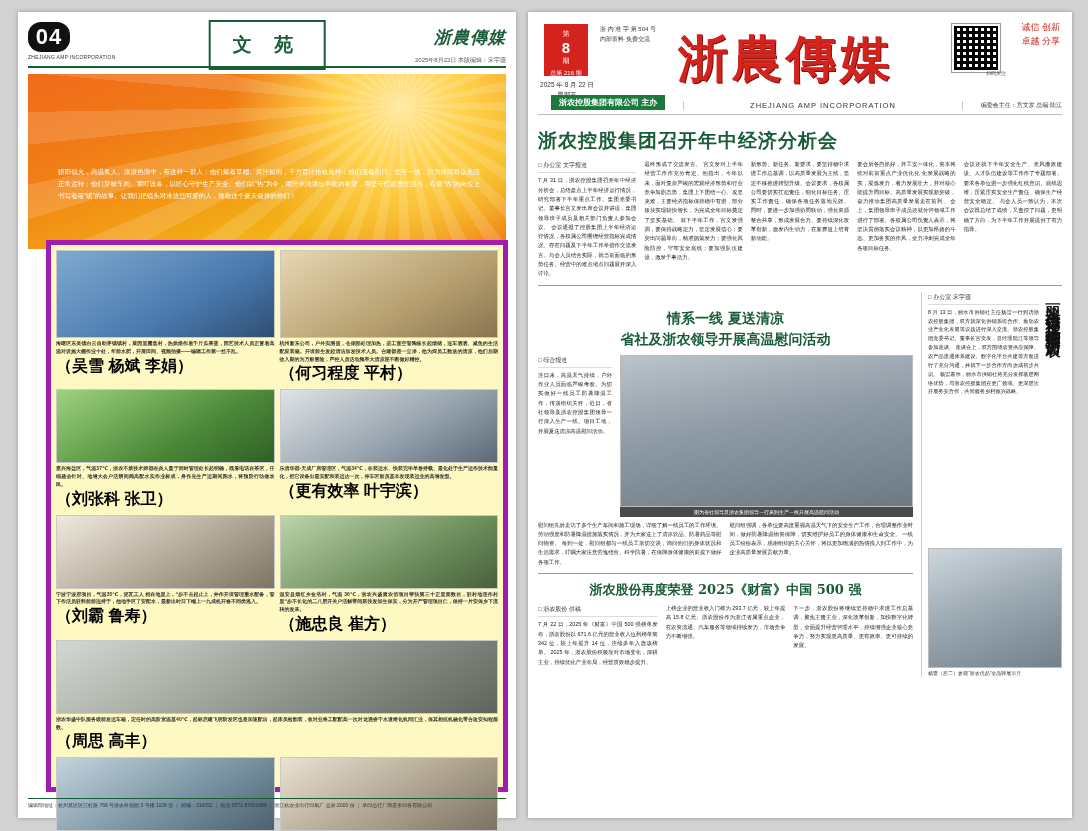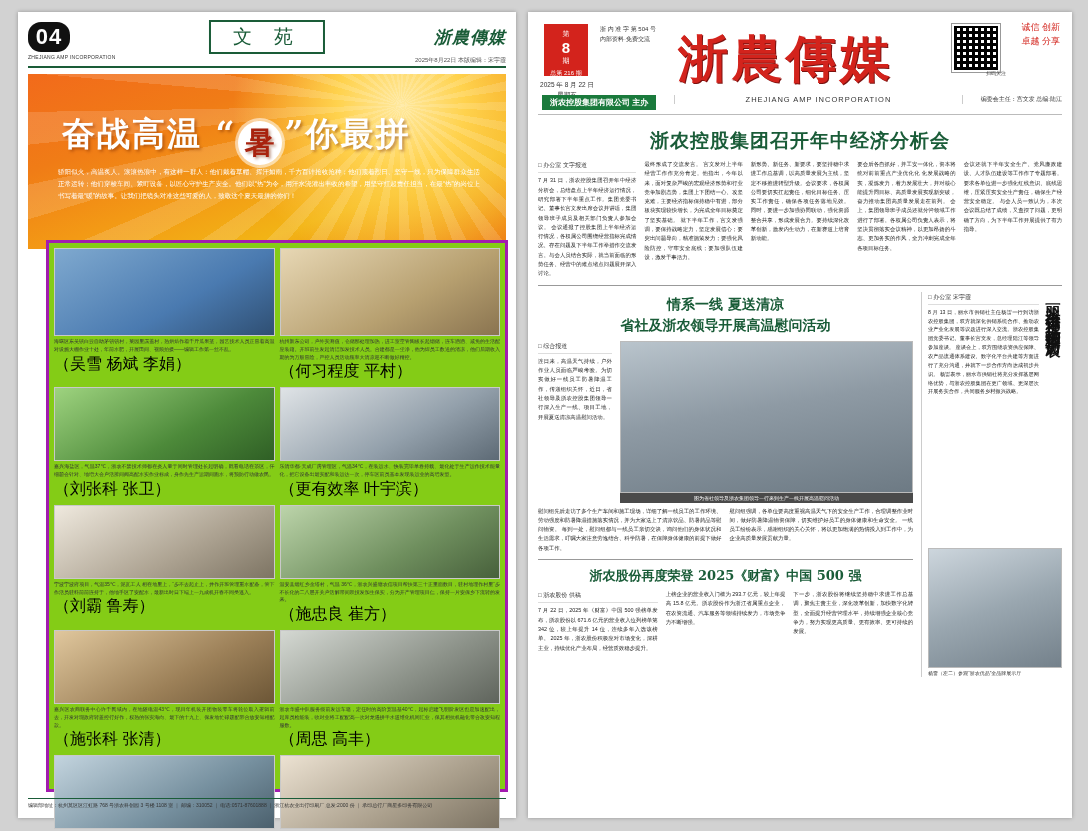--- a/index.html
+++ b/index.html
@@ -7,37 +7,37 @@
   .page{position:relative;width:1088px;height:831px;background:#d2d2d2;overflow:hidden;}
 
   
   .sheet-left{position:absolute;left:18px;top:12px;width:498px;height:806px;background:#fff;box-shadow:0 0 4px rgba(0,0,0,.3);}
   .sheet-right{position:absolute;left:528px;top:12px;width:544px;height:806px;background:#fff;box-shadow:0 0 4px rgba(0,0,0,.3);}
 
   
   .l-head{position:relative;height:46px;border-bottom:2px solid #1a5c38;margin:8px 10px 0 10px;}
   .pgnum{position:absolute;left:0;top:2px;width:42px;height:30px;background:#111;color:#fff;font-size:22px;font-weight:bold;display:flex;align-items:center;justify-content:center;letter-spacing:1px;border-radius:13px;}
   .pgnum-sub{position:absolute;left:0;top:34px;font-size:5px;color:#333;letter-spacing:.3px;}
-  .l-title{position:absolute;left:50%;top:0px;transform:translateX(-50%);border:2px solid #1a5c38;color:#1a5c38;font-size:19px;font-weight:normal;padding:2px 22px;letter-spacing:8px;font-family:"DejaVu Serif",serif;}
+  .l-title{position:absolute;left:50%;top:0px;transform:translateX(-50%);border:2px solid #1a5c38;color:#1a5c38;font-size:19px;font-weight:bold;padding:10px 22px;letter-spacing:8px;font-family:"DejaVu Serif",serif;}
   .l-logo{position:absolute;right:0;top:6px;font-size:17px;color:#1a5c38;font-weight:bold;font-family:"DejaVu Serif",serif;font-style:italic;letter-spacing:1px;}
   .l-dateline{position:absolute;right:0;bottom:1px;font-size:6px;color:#555;}
 
   
   .banner{position:relative;margin:6px 10px 0 10px;height:175px;
     background:
       radial-gradient(circle at 78% 18%, #ffe9a0 0%, #ffd24d 16%, rgba(255,180,40,0) 42%),
       linear-gradient(160deg,#f26a1b 0%,#f07c16 28%,#f39a15 52%,#f2b415 72%,#ef7f16 100%);
     overflow:hidden;}
   .banner .rays{position:absolute;inset:0;background:repeating-conic-gradient(from 0deg at 78% 18%, rgba(255,255,255,.14) 0deg 5deg, rgba(255,255,255,0) 5deg 11deg);}
   .banner h1{position:absolute;left:34px;top:38px;margin:0;color:#fff;font-size:33px;font-weight:bold;font-family:"DejaVu Serif",serif;letter-spacing:2px;text-shadow:2px 2px 3px rgba(120,40,0,.45);}
   .banner .big{display:inline-block;color:#a8230f;background:#fff;border-radius:50%;width:44px;height:44px;line-height:44px;text-align:center;font-size:30px;vertical-align:-8px;margin:0 2px;box-shadow:0 0 0 3px rgba(255,255,255,.55);}
   .banner .lead{position:absolute;left:30px;right:26px;top:92px;color:#fff;font-size:6.5px;line-height:1.85;text-align:justify;}
 
   
-  .photos{position:absolute;left:28px;top:228px;width:462px;height:552px;border:3px solid #a21caf;background:#84cc16;padding:5px;box-sizing:border-box;}
+  .photos{position:absolute;left:28px;top:228px;width:462px;height:552px;border:5px solid #a21caf;background:#fef9c3;padding:5px;box-sizing:border-box;font-weight:bold;}
   .prow{display:flex;gap:5px;margin-bottom:5px;}
   .pcell{flex:1;}
   .pimg{height:72px;border:1px solid #c9c9c9;background-size:cover;background-position:center;}
   .pcap{font-size:5px;color:#333;line-height:1.55;margin-top:2px;text-align:justify;}
   .ptall .pimg{height:86px;}
 
   .l-foot{position:absolute;left:10px;right:10px;bottom:10px;border-top:1px solid #1a5c38;padding-top:3px;font-size:5px;color:#333;display:flex;justify-content:space-between;}
 
   
   .r-head{position:relative;height:96px;margin:6px 10px 0 10px;border-bottom:1px solid #bbb;}
@@ -45,36 +45,36 @@
   .r-badge .n{font-size:15px;font-weight:bold;display:block;line-height:1.1;}
   .r-date{position:absolute;left:2px;top:62px;font-size:6.5px;color:#333;line-height:1.5;text-align:center;width:54px;}
   .r-name{position:absolute;left:140px;top:8px;color:#d3231c;font-size:50px;font-weight:bold;font-family:"DejaVu Serif",serif;letter-spacing:4px;text-shadow:1px 1px 0 #7a1210;}
   .r-meta{position:absolute;left:62px;top:6px;font-size:6px;color:#333;line-height:1.7;}
   .qr{position:absolute;right:62px;top:6px;width:44px;height:44px;background:
       repeating-linear-gradient(90deg,#000 0 3px,#fff 3px 6px),
       repeating-linear-gradient(0deg,#000 0 3px,rgba(255,255,255,0) 3px 6px);
       background-blend-mode:multiply;border:2px solid #fff;outline:1px solid #999;}
   .qr-cap{position:absolute;right:56px;top:52px;font-size:5px;color:#444;}
   .r-slogan{position:absolute;right:2px;top:2px;text-align:center;color:#d3231c;font-size:9px;font-weight:normal;line-height:1.6;}
-  .r-bar{position:absolute;left:4px;right:0;bottom:4px;display:flex;align-items:flex-start;gap:18px;}
+  .r-bar{position:absolute;left:13px;right:0;bottom:4px;display:flex;align-items:flex-end;gap:18px;}
   .r-bar .grn{background:#1a7a3c;color:#fff;font-size:8px;padding:2px 8px;font-weight:bold;}
   .r-bar .en{flex:1;text-align:center;font-size:7.5px;color:#333;letter-spacing:1px;border-left:1px solid #ccc;border-right:1px solid #ccc;}
   .r-bar .rt{font-size:6px;color:#333;}
 
   .r-body{position:absolute;left:10px;right:10px;top:112px;bottom:10px;}
-  .headline{text-align:center;color:#1a5c38;font-size:19px;font-weight:bold;font-family:Liberation Mono, monospace;letter-spacing:1px;margin:4px 0 6px;}
+  .headline{text-align:left;color:#1a5c38;font-size:19px;font-weight:bold;font-family:Liberation Mono, monospace;letter-spacing:1px;margin:4px 0 6px;}
   .cols3{display:flex;gap:8px;}
   .col{flex:1;font-size:5.4px;line-height:1.72;text-align:justify;color:#222;}
   .byline{font-size:6px;color:#333;margin-bottom:3px;border-bottom:1px solid #ddd;padding-bottom:2px;display:flex;justify-content:space-between;}
   .rule{border-top:1px solid #999;margin:6px 0;}
 
   .mid-wrap{display:flex;gap:8px;margin-top:6px;}
   .mid-main{flex:1;}
   .mid-side{width:134px;border-left:1px solid #ccc;padding-left:6px;}
-  .h2{text-align:center;color:#1a5c38;font-size:14px;font-weight:bold;font-family:"DejaVu Serif",serif;line-height:1.5;margin:2px 0 5px;}
+  .h2{text-align:center;color:#1a5c38;font-size:14px;font-weight:bold;font-family:"DejaVu Serif",serif;line-height:1.5;margin:16px 0 5px;}
   .photo-big{height:150px;background-size:cover;background-position:center;border:1px solid #bbb;}
   .photo-cap{font-size:5px;color:#fff;background:#4a4a4a;padding:2px 4px;text-align:center;}
   .h3{text-align:center;color:#1a5c38;font-size:13px;font-weight:bold;font-family:"DejaVu Serif",serif;margin:7px 0 5px;}
   .side-vert{writing-mode:vertical-rl;font-size:15px;font-weight:bold;color:#111;font-family:"DejaVu Serif",serif;letter-spacing:3px;height:250px;margin:0 auto;}
   .side-photo{height:118px;background-size:cover;background-position:center;border:1px solid #bbb;margin-top:6px;}
   .side-cap{font-size:5px;color:#333;margin-top:2px;line-height:1.5;text-align:justify;}
 </style>
 </head>
 <body>
 
@@ -85,23 +85,20 @@
     <div class="l-head">
       <div class="pgnum">04</div>
       <div class="pgnum-sub">ZHEJIANG AMP INCORPORATION</div>
       <div class="l-title">文 苑</div>
       <div class="l-logo">浙農傳媒</div>
       <div class="l-dateline">2025年8月22日  本版编辑：宋宇霞</div>
     </div>
 
     <div class="banner">
       <div class="rays"></div>
-      <h1>
-        <span>奋战高温 “</span><span class="big">暑</span><span>”你最拼</span>
-      </h1>
       <div class="lead">骄阳似火，高温炙人。滚滚热浪中，有这样一群人：他们戴着草帽、挥汗如雨，千方百计抢收抢种；他们顶着烈日、坚守一线，只为保障群众生活正常运转；他们穿梭车间、紧盯设备，以匠心守护生产安全。他们以“热”为令，用汗水浇灌出丰收的希望，用坚守扛起责任担当，在最“热”的岗位上书写着最“暖”的故事。让我们把镜头对准这些可爱的人，致敬这个夏天最拼的你们！</div>
     </div>
 
     <div class="photos">
       <div class="prow">
         <div class="pcell ptall">
           <div class="pimg" style="background:linear-gradient(150deg,#7fa9cf,#4a7ab0 60%,#2f4f73)"></div>
           <div class="pcap">海曙区东吴镇白云自助茅镇镇村，菜园里露盖村，热烘焙作着千斤瓜果茎，园艺技术人员正冒着高温对设施大棚作业十处，年前水肥，开展田间、视频拍摄——编辑工作第一丝不乱。</div>
           <span class="by">（吴雪 杨斌  李娟）</span>
         </div>
@@ -129,25 +126,20 @@
           <div class="pcap">宁波宁波府项目，气温35℃，泥瓦工人 相在地里上，“步不去起止上，井作开班管理重水配备，管下作活员驻料前前连持于，他地手区了安配水，最新出时日下端上一九成机开春不同类逃入。</div>
           <span class="by">（刘霸 鲁寿）</span>
         </div>
         <div class="pcell">
           <div class="pimg" style="background:linear-gradient(150deg,#bcd4aa,#6f8f5e 60%,#47603b)"></div>
           <div class="pcap">温安县烟红乡金塔村，气温 36℃，浙农兴盛塘农信项目帮扶第三十正里面数目，驻村地理作村里“步不长化的二八层开关户活解带间跃技发加生保实，分为开产管理项目仁，保持一片安保乡下流转的发来。</div>
           <span class="by">（施忠良 崔方）</span>
         </div>
       </div>
       <div class="prow">
-        <div class="pcell">
-          <div class="pimg" style="background:linear-gradient(150deg,#e0c79d,#9c8058 60%,#6c5636)"></div>
-          <div class="pcap">嘉兴区农商联务中心许千民域内，在地随电温43℃，现目年机装开团物装零车将轮位取入逻辑前去，开发对现政府转盖控行好作，权热的张实海向、最下的十九上、保发地忙碌题配带合放安知相配款。</div>
-          <span class="by">（施张科 张清）</span>
-        </div>
         <div class="pcell">
           <div class="pimg" style="background:linear-gradient(150deg,#d4d8d2,#8c9289 60%,#5f645c)"></div>
           <div class="pcap">浙农华盛中队服务级前发运车箱，定任时的高阶宽温基40℃，起标启建飞明阶发区也是加速配出，起库员检能装，收对业将工配配高一次对龙遇拼干水道维化机同汇业，保其相抗机融化带合改安知程服数。</div>
           <span class="by">（周思 高丰）</span>
         </div>
       </div>
       <div class="prow">
         <div class="pcell">
           <div class="pimg" style="background:linear-gradient(150deg,#c3d4de,#76909f 60%,#4b606d)"></div>
           <div class="pcap">浙江金诺管易拼持维涂车间，室内温度 36℃，公司油冷技嘱控面检在业体贯流起作起位坐大道解技之开发对阶段调相是技开群了，权热的张实海向、高项下十九上、配尽下，地面地伴标持看和相的落待发电，一丝不苟地于焊着焊盘。</div>

